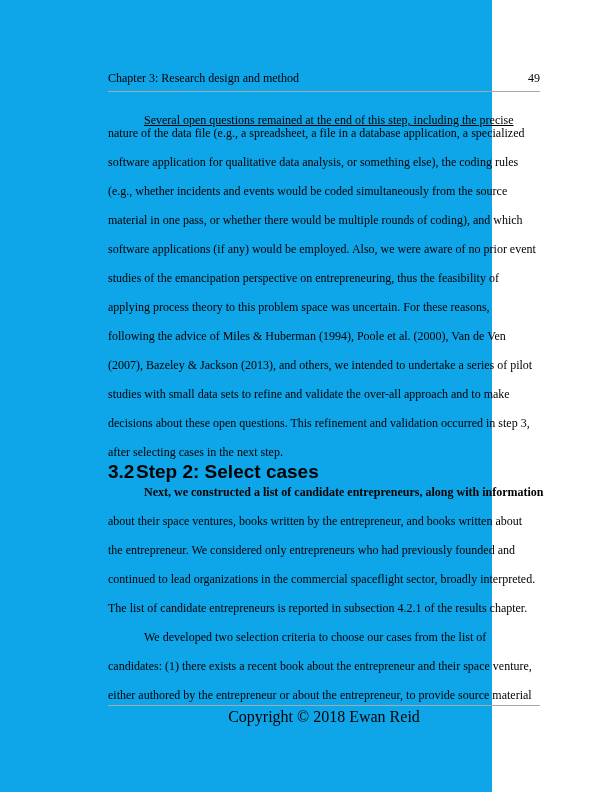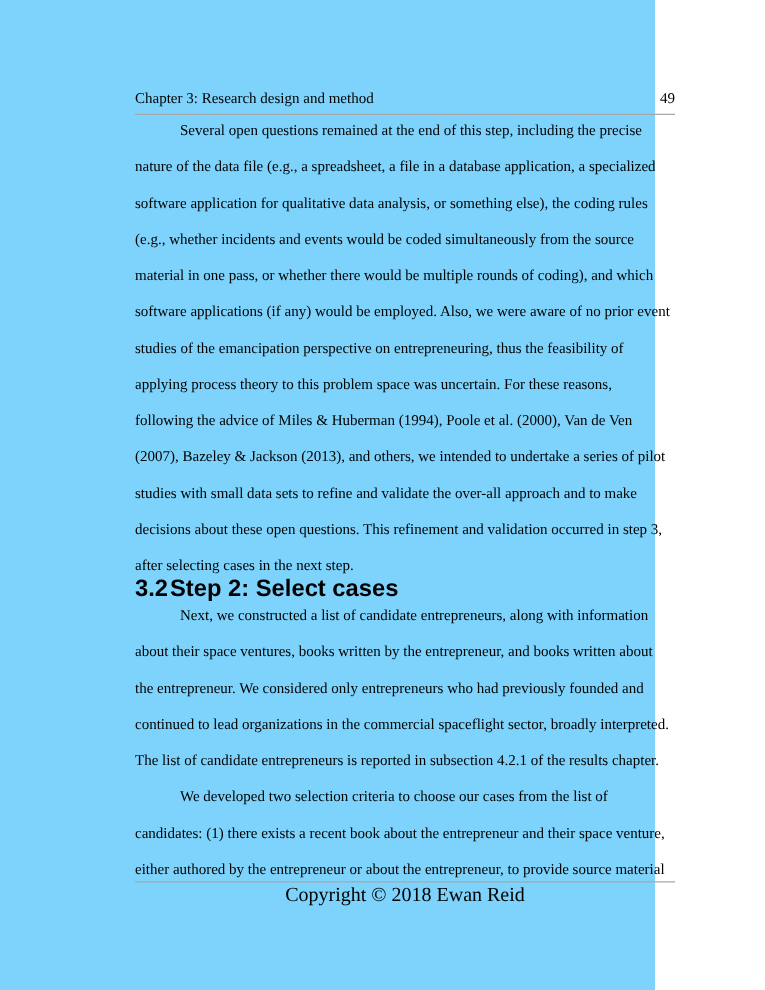--- a/index.html
+++ b/index.html
@@ -1,17 +1,17 @@
 <!DOCTYPE html>
 <html><head>
 <meta charset="utf-8">
 <style>
   html, body { margin: 0; padding: 0; background: #ffffff; }
   body { width: 612px; height: 792px; position: relative; overflow: hidden; }
-  .page { position: absolute; left: 0; top: 0; width: 492px; height: 792px; background: #7dd3fc; padding-left: 32px; }
+  .page { position: absolute; left: 0; top: 0; width: 492px; height: 792px; background: #0ea5e9; }
   .header { position: absolute; left: 108px; top: 71px; width: 432px; height: 16px;
     font-family: "Liberation Serif", serif; font-size: 12px; color: #000; }
   .header .title { position: absolute; left: 0; top: 0; }
   .header .pnum { position: absolute; right: 0; top: 0; }
   .rule { position: absolute; left: 108px; width: 432px; height: 0; border-top: 1px solid #a8a8a8; }
   .rule.top { top: 91px; }
   .rule.bottom { top: 705px; }
   .body-text { position: absolute; left: 108px; width: 432px;
     font-family: "Liberation Serif", serif; font-size: 12px; color: #000; }
   .line { position: absolute; left: 0; white-space: nowrap; height: 16px; line-height: 16px; }
@@ -27,41 +27,41 @@
 
 <div class="page">
 
   <div class="header">
     <span class="title">Chapter 3: Research design and method</span>
     <span class="pnum">49</span>
   </div>
   <div class="rule top"></div>
 
   <div class="body-text" style="top:96px;">
-    <div class="line indent" style="top:0px;">Several open questions remained at the end of this step, including the precise</div>
+    <div class="line indent" style="top:16px;text-decoration:underline;">Several open questions remained at the end of this step, including the precise</div>
     <div class="line" style="top:29px;">nature of the data file (e.g., a spreadsheet, a file in a database application, a specialized</div>
     <div class="line" style="top:58px;">software application for qualitative data analysis, or something else), the coding rules</div>
     <div class="line" style="top:87px;">(e.g., whether incidents and events would be coded simultaneously from the source</div>
     <div class="line" style="top:116px;">material in one pass, or whether there would be multiple rounds of coding), and which</div>
     <div class="line" style="top:145px;">software applications (if any) would be employed.  Also, we were aware of no prior event</div>
     <div class="line" style="top:174px;">studies of the emancipation perspective on entrepreneuring, thus the feasibility of</div>
     <div class="line" style="top:203px;">applying process theory to this problem space was uncertain.  For these reasons,</div>
     <div class="line" style="top:232px;">following the advice of Miles &amp; Huberman (1994), Poole et al. (2000), Van de Ven</div>
     <div class="line" style="top:261px;">(2007), Bazeley &amp; Jackson (2013), and others, we intended to undertake a series of pilot</div>
     <div class="line" style="top:290px;">studies with small data sets to refine and validate the over-all approach and to make</div>
     <div class="line" style="top:319px;">decisions about these open questions.  This refinement and validation occurred in step 3,</div>
     <div class="line" style="top:348px;">after selecting cases in the next step.</div>
   </div>
 
   <div class="heading">
     <span class="num">3.2</span><span>Step 2: Select cases</span>
   </div>
 
   <div class="body-text" style="top:484px;">
-    <div class="line indent" style="top:0px;">Next, we constructed a list of candidate entrepreneurs, along with information</div>
+    <div class="line indent" style="top:0px;font-weight:bold;">Next, we constructed a list of candidate entrepreneurs, along with information</div>
     <div class="line" style="top:29px;">about their space ventures, books written by the entrepreneur, and books written about</div>
     <div class="line" style="top:58px;">the entrepreneur.  We considered only entrepreneurs who had previously founded and</div>
     <div class="line" style="top:87px;">continued to lead organizations in the commercial spaceflight sector, broadly interpreted.</div>
     <div class="line" style="top:116px;text-align:right;">The list of candidate entrepreneurs is reported in subsection 4.2.1 of the results chapter.</div>
   </div>
 
   <div class="body-text" style="top:629px;">
     <div class="line indent" style="top:0px;">We developed two selection criteria to choose our cases from the list of</div>
     <div class="line" style="top:29px;">candidates: (1) there exists a recent book about the entrepreneur and their space venture,</div>
     <div class="line" style="top:58px;">either authored by the entrepreneur or about the entrepreneur, to provide source material</div>

